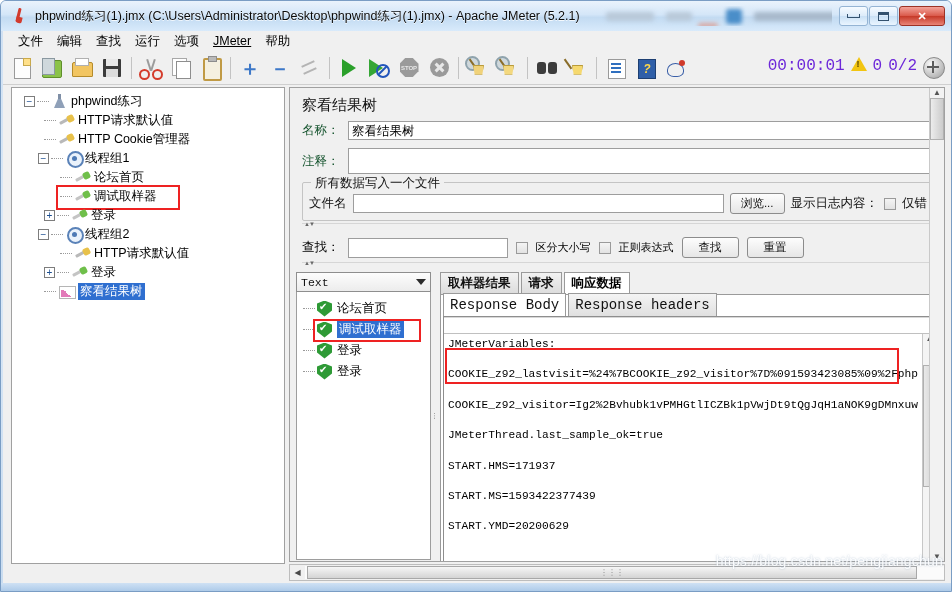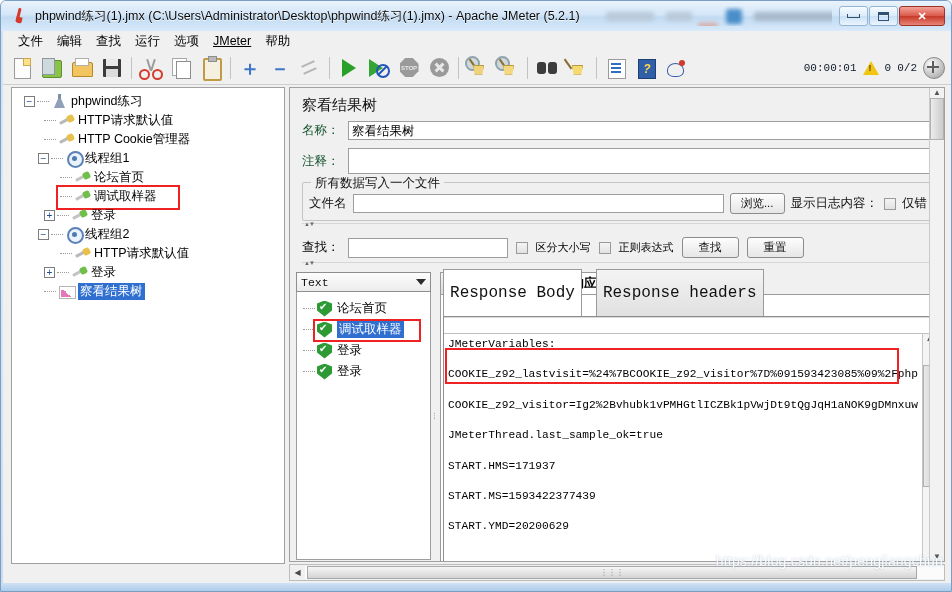--- a/index.html
+++ b/index.html
@@ -87,22 +87,22 @@
     display: flex; align-items: center; box-sizing: border-box;
     padding-left: 4px;
   }
   .tbtn {
     width: 30px; height: 30px; display: flex; align-items: center; justify-content: center;
     position: relative;
   }
   .tsep { width: 1px; height: 22px; background: #c3c3c3; margin: 0 4px; }
   .tb-spacer { flex: 1 1 auto; }
   .tb-status {
-    display: flex; align-items: center; gap: 6px; margin-right: 6px;
-    font-family: "Liberation Mono", monospace; font-size: 11px; color: #0f172a;
+    display: flex; gap: 6px; margin-right: 6px;
+    font-family: "Liberation Mono", monospace; font-size: 16px; color: #6d28d9;
   }
   .warn-tri {
     width: 0; height: 0; border-left: 8px solid transparent; border-right: 8px solid transparent;
     border-bottom: 14px solid #f2c511; position: relative;
   }
   .warn-tri::after {
     content: "!"; position: absolute; left: -2px; top: 2px; font-size: 9px;
     color: #5a4500; font-family: "Liberation Sans", sans-serif; font-weight: bold;
   }
   .nav-circle {
@@ -297,22 +297,22 @@
     font-weight: bold;
   }
   .tab.active { background: #fff; color:#000; }
   .tabpane {
     flex: 1 1 auto; border: 1px solid #9a9a9a; background: #fff;
     display: flex; flex-direction: column; box-sizing: border-box;
   }
   .subtabstrip { display:flex; align-items:flex-end; height: 21px; padding-left: 2px; background:#fff;}
   .subtab {
     border: 1px solid #9a9a9a; border-bottom: none; font-family:"Liberation Mono", monospace;
-    font-size: 16px; color:#111; padding: 14px 6px; background: linear-gradient(to bottom,#f4f4f4,#e0e0e0);
-    margin-right: 14px;
+    font-size: 14px; color:#111; padding: 3px 6px; background: linear-gradient(to bottom,#f4f4f4,#e0e0e0);
+    margin-right: 2px;
   }
   .subtab.active { background:#fff; }
   .resp-box {
     flex: 1 1 auto; margin: 0 2px 2px 2px; border: 1px solid #8e8e8e;
     background: #fff; display: flex; flex-direction: column; overflow: hidden;
   }
   .resp-search {
     height: 15px; border-bottom: 1px solid #c0c0c0; background:#fff; flex:0 0 auto;
     border-top: 1px solid #d8d8d8;
   }

